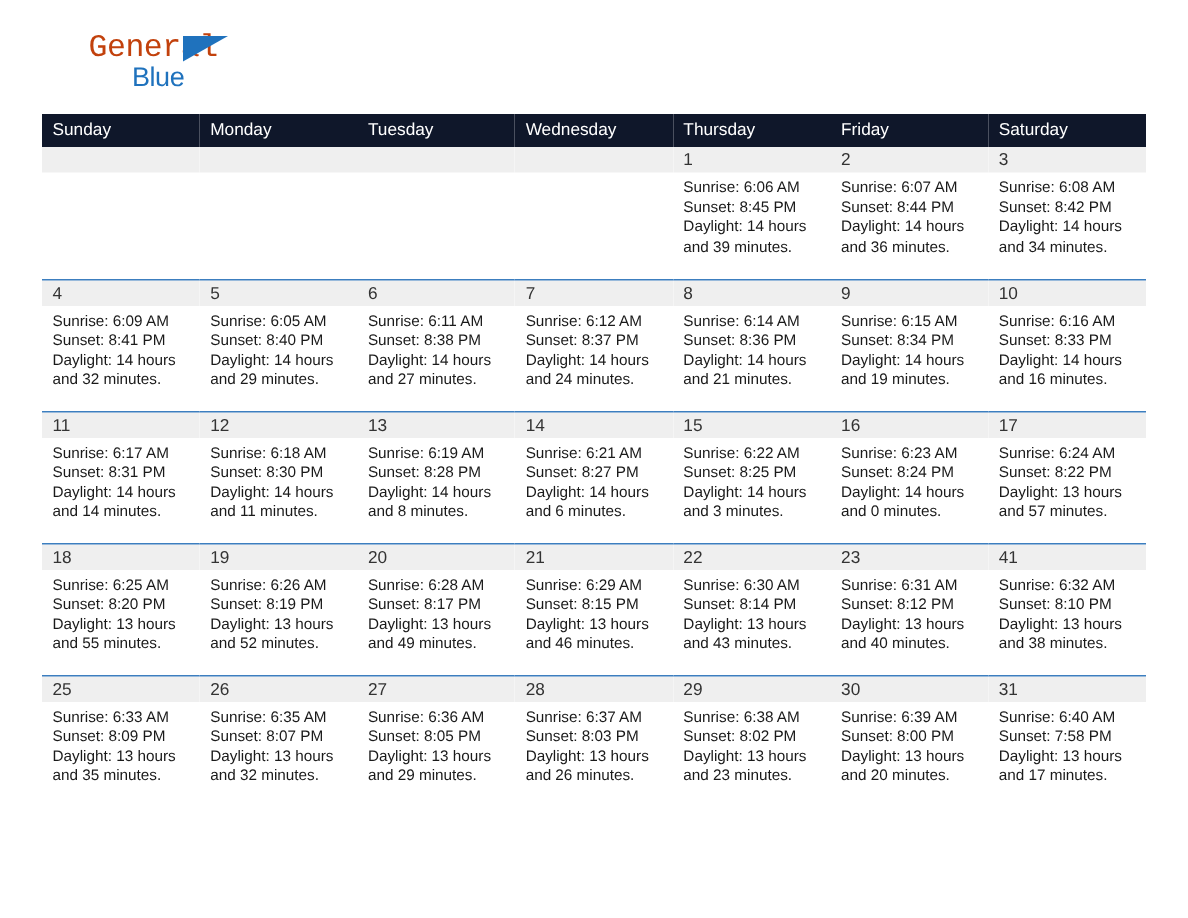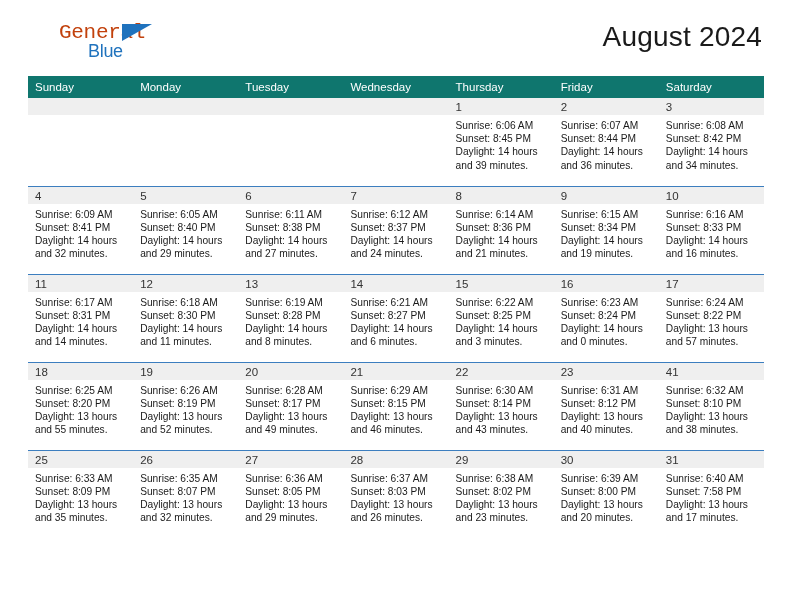--- a/index.html
+++ b/index.html
@@ -86,21 +86,21 @@
     letter-spacing: 0.1px;
   }
 
   
   .calendar {
     width: 736px;
     border-collapse: collapse;
     table-layout: fixed;
   }
   .calendar th {
-    background: #0f766e;
+    background: #0f172a;
     color: #ffffff;
     font-size: 11.5px;
     font-weight: normal;
     text-align: left;
     padding: 5px 0 5px 7px;
     height: 19px;
     box-sizing: border-box;
   }
   .calendar td {
     vertical-align: top;
@@ -142,21 +142,20 @@
 
   <div class="topbar">
 
     <div class="logo">
       <span class="logo-general">General</span>
       <span class="logo-tri"></span>
       <span class="logo-blue">Blue</span>
     </div>
 
     <div class="titleblock">
-      <div class="cal-title">August 2024</div>
     </div>
 
   </div>
 
   <table class="calendar">
     <thead>
       <tr>
         <th>Sunday</th>
         <th>Monday</th>
         <th>Tuesday</th>

